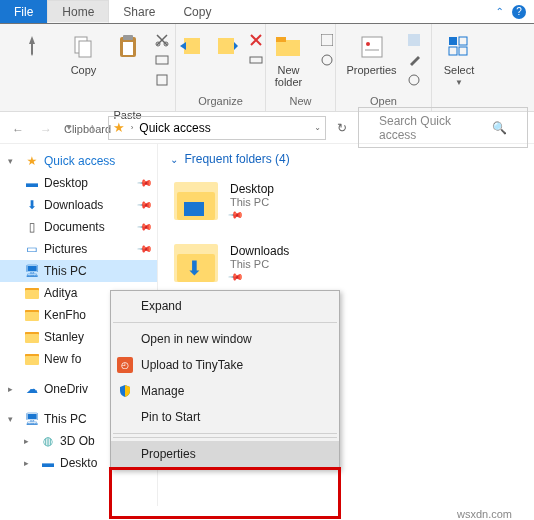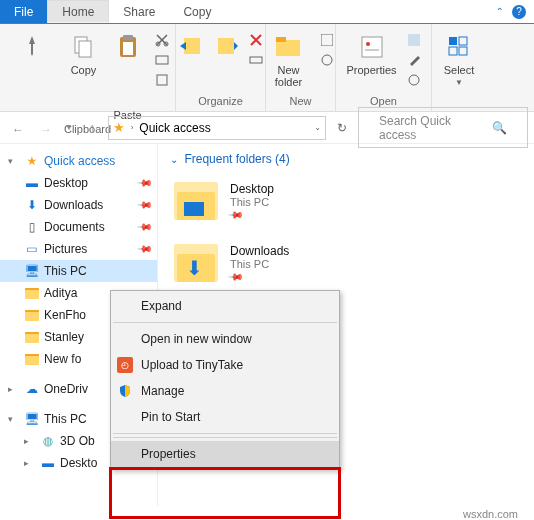--- a/index.html
+++ b/index.html
@@ -57,21 +57,21 @@
 
 
 .ctx { position: absolute; left: 110px; top: 290px; width: 230px; background: #f2f2f2; border: 1px solid #b0b0b0; box-shadow: 2px 2px 5px rgba(0,0,0,0.25); padding: 2px 0; }
 .ctx-item { height: 26px; display: flex; align-items: center; padding: 0 10px 0 30px; font-size: 12px; color: #222; position: relative; }
 .ctx-item .mico { position: absolute; left: 6px; width: 16px; height: 16px; display: flex; align-items: center; justify-content: center; }
 .ctx-sep { height: 1px; background: #d0d0d0; margin: 3px 2px; }
 .ctx-item.hl { background: #d8d8d8; }
 .ctx .red-box { position: absolute; left: -2px; right: -2px; top: 176px; height: 52px; border: 3px solid #d40000; pointer-events: none; }
 
 
-.footer { position: absolute; bottom: 0; right: 16px; font-size: 11px; color: #888; }
+.footer { position: absolute; bottom: 0; right: 22px; font-size: 11px; color: #888; }
 
 svg { display: block; }
 </style>
 </head>
 <body>
 
 <div class="tabs">
   <div class="tab-file">File</div>
   <div class="tab active">Home</div>
   <div class="tab">Share</div>

